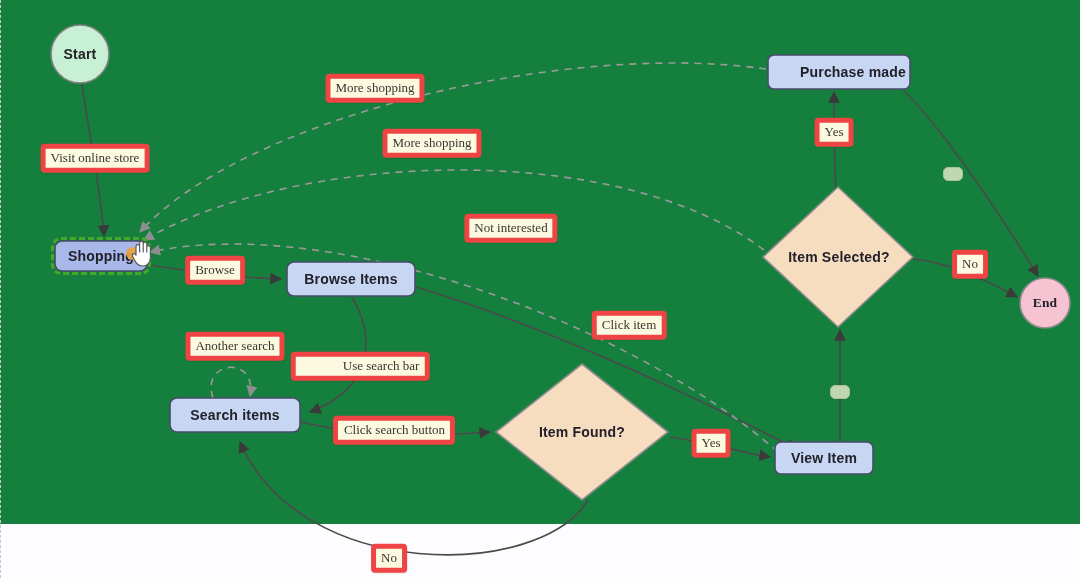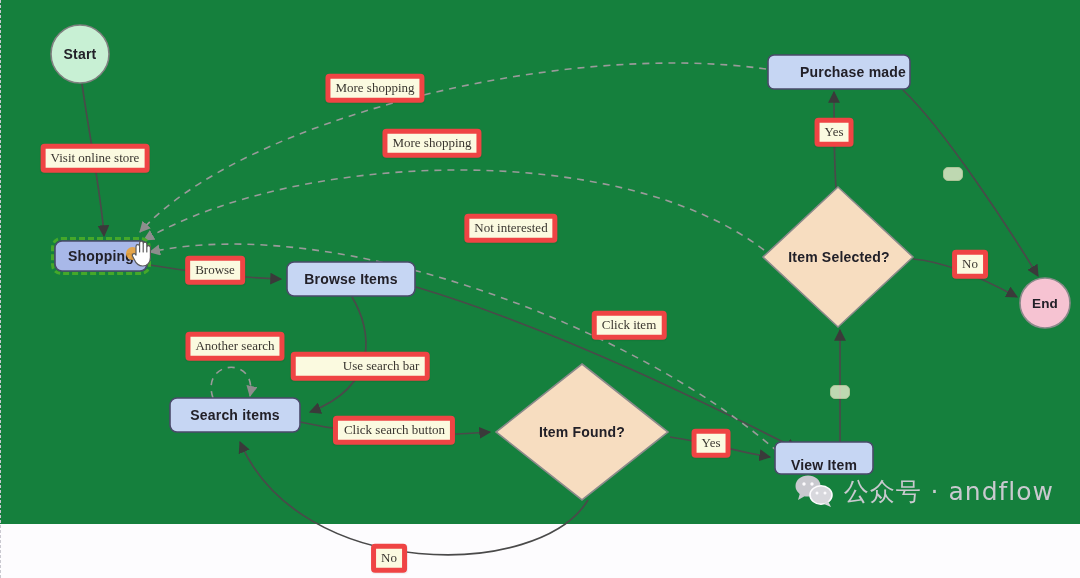--- a/index.html
+++ b/index.html
@@ -156,24 +156,24 @@
     <circle cx="1045" cy="303" r="25" fill="#f6c3d2" stroke="#8a8a8a" stroke-width="1.6"></circle>
   </svg>
 
   <div class="sel-ring" style="left:51px;top:237px;width:100px;height:38px;"></div>
 
   <div class="node-label" style="left:80px;top:54px;">Start</div>
   <div class="node-label" style="left:101px;top:256px;">Shopping</div>
   <div class="node-label" style="left:351px;top:279px;">Browse Items</div>
   <div class="node-label" style="left:235px;top:415px;">Search items</div>
   <div class="node-label" style="left:582px;top:432px;">Item Found?</div>
-  <div class="node-label" style="left:824px;top:458px;margin-top:7px;">View Item</div>
+  <div class="node-label" style="left:824px;top:458px;">View Item</div>
   <div class="node-label" style="left:839px;top:257px;">Item Selected?</div>
   <div class="node-label" style="left:839px;top:72px;margin-left:14px;">Purchase made</div>
-  <div class="node-label sm" style="left:1045px;top:303px;">End</div>
+  <div class="node-label sm" style="left:1045px;top:303px;font-family:Liberation Serif, serif;">End</div>
 
   <div class="edge-label" style="left:95px;top:158px;">Visit online store</div>
   <div class="edge-label" style="left:215px;top:270px;">Browse</div>
   <div class="edge-label" style="left:360px;top:366px;padding-left:47px;">Use search bar</div>
   <div class="edge-label" style="left:394px;top:430px;padding-left:6px;">Click search button</div>
   <div class="edge-label" style="left:235px;top:346px;">Another search</div>
   <div class="edge-label" style="left:711px;top:443px;">Yes</div>
   <div class="edge-label" style="left:389px;top:558px;">No</div>
   <div class="edge-label" style="left:629px;top:325px;">Click item</div>
   <div class="edge-label blank" style="left:840px;top:392px;"></div>
@@ -182,27 +182,14 @@
   <div class="edge-label blank" style="left:953px;top:174px;"></div>
   <div class="edge-label" style="left:375px;top:88px;">More shopping</div>
   <div class="edge-label" style="left:432px;top:143px;">More shopping</div>
   <div class="edge-label" style="left:511px;top:228px;">Not interested</div>
 
   <div class="click-dot" style="left:126px;top:247px;"></div>
   <svg class="cursor" style="left:130px;top:238px;" viewBox="0 0 26 30">
     <path d="M6 17 V8.5 a1.8 1.8 0 0 1 3.6 0 V14 V5 a1.8 1.8 0 0 1 3.6 0 V14 V6 a1.8 1.8 0 0 1 3.6 0 V14 V9.5 a1.8 1.8 0 0 1 3.6 0 V19.5 c0 5-3.2 8.5-7.6 8.5 -4.4 0-6.8-2.4-8.4-6.2 L2.6 18.2 a1.7 1.7 0 0 1 2.6-2.1 Z" fill="#ffffff" stroke="#5a5a5a" stroke-width="1.2" stroke-linejoin="round"></path>
   </svg>
 
-  <div class="watermark">
-    <svg class="wechat-icon" width="40" height="34" viewBox="0 0 40 34">
-      <ellipse cx="14" cy="12" rx="12.5" ry="10.5" fill="#c9c9cf"></ellipse>
-      <polygon points="6,19 4,26 11,22" fill="#c9c9cf"></polygon>
-      <ellipse cx="27" cy="21" rx="11" ry="9.2" fill="#d8d8dd" stroke="#fdfcfe" stroke-width="1.6"></ellipse>
-      <polygon points="34,27 37,33 30,30" fill="#d8d8dd"></polygon>
-      <circle cx="10" cy="10" r="1.7" fill="#fdfcfe"></circle>
-      <circle cx="18" cy="10" r="1.7" fill="#fdfcfe"></circle>
-      <circle cx="23" cy="19" r="1.5" fill="#fdfcfe"></circle>
-      <circle cx="31" cy="19" r="1.5" fill="#fdfcfe"></circle>
-    </svg>
-    <span class="wm-text">公众号 · andflow</span>
-  </div>
 
 </div>
 
 </body></html>

